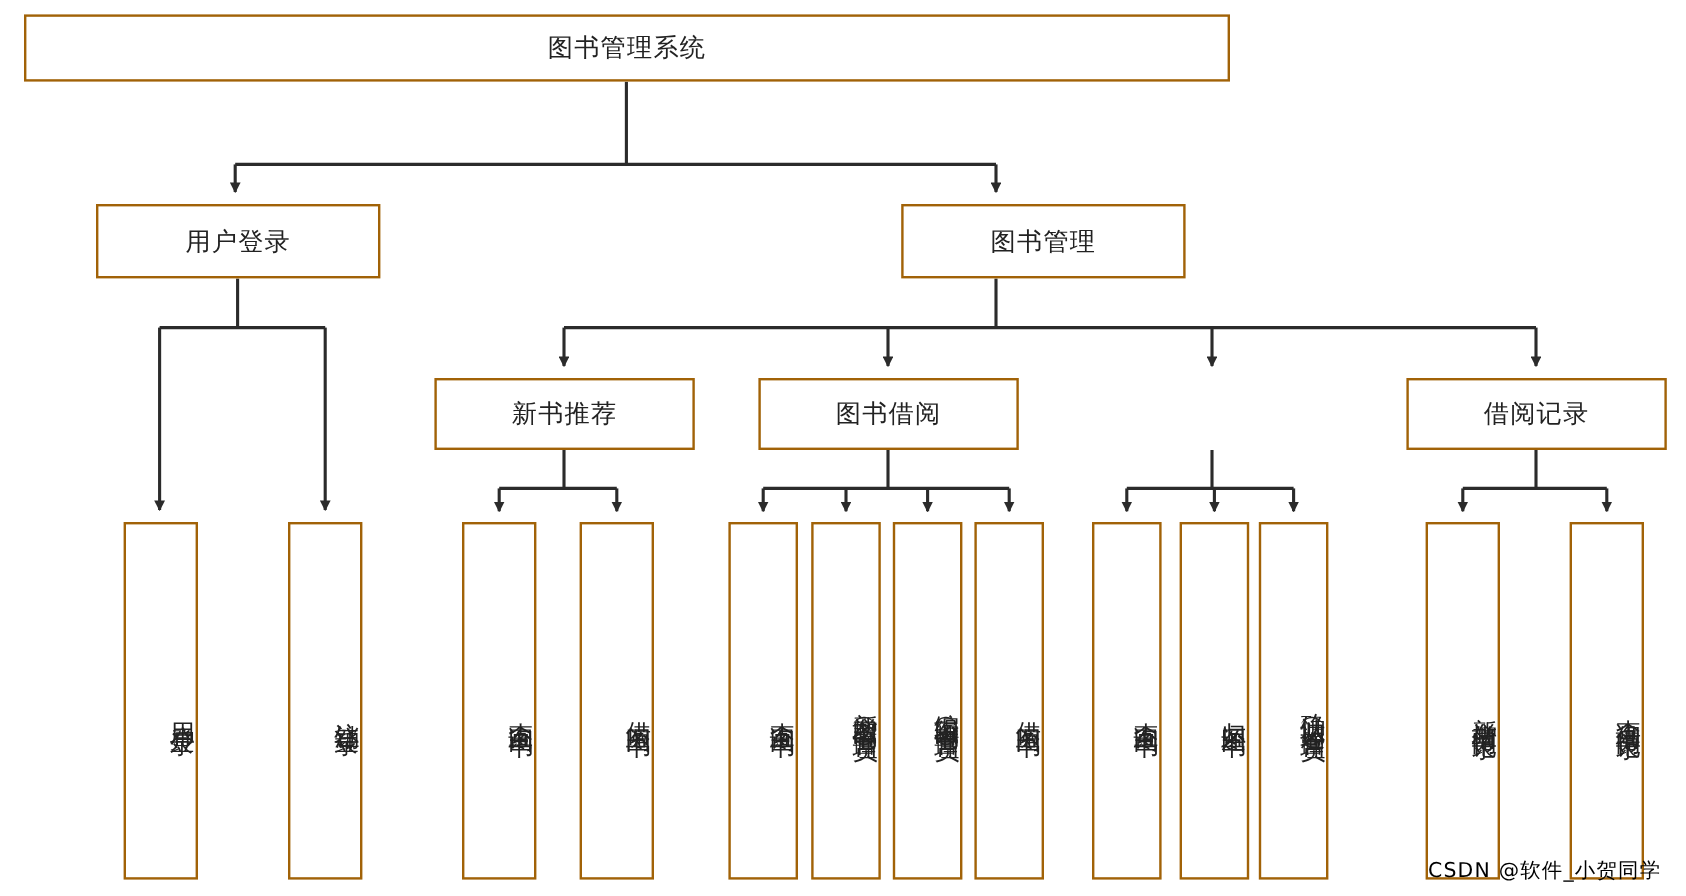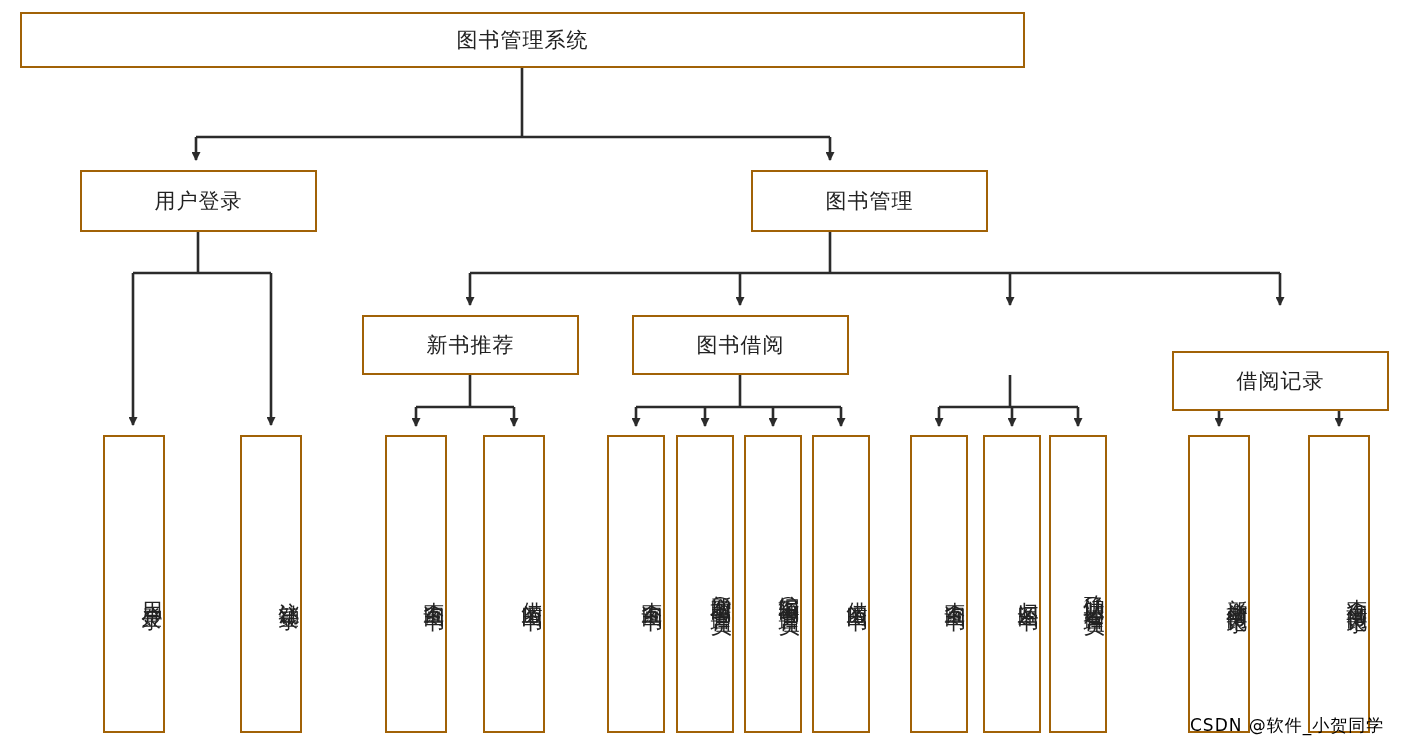--- a/index.html
+++ b/index.html
@@ -124,21 +124,21 @@
   <div class="node horiz" style="left:711px;top:170px;width:237px;height:62px;margin-left:40px;">
     <span>图书管理</span>
   </div>
 
   <div class="node horiz" style="left:632px;top:315px;width:217px;height:60px;">
     <span>图书借阅</span>
   </div>
   <div class="node horiz" style="left:362px;top:315px;width:217px;height:60px;">
     <span>新书推荐</span>
   </div>
-  <div class="node horiz" style="left:1172px;top:315px;width:217px;height:60px;margin-top:36px;">
+  <div class="node horiz" style="left:1172px;top:315px;width:217px;height:60px;">
     <span>借阅记录</span>
   </div>
 
   <div class="node vert" style="left:103px;top:435px;width:62px;height:298px;">
     <span class="lbl">用户登录</span>
   </div>
   <div class="node vert" style="left:240px;top:435px;width:62px;height:298px;">
     <span class="lbl">注销登录</span>
   </div>
   <div class="node vert" style="left:385px;top:435px;width:62px;height:298px;">

